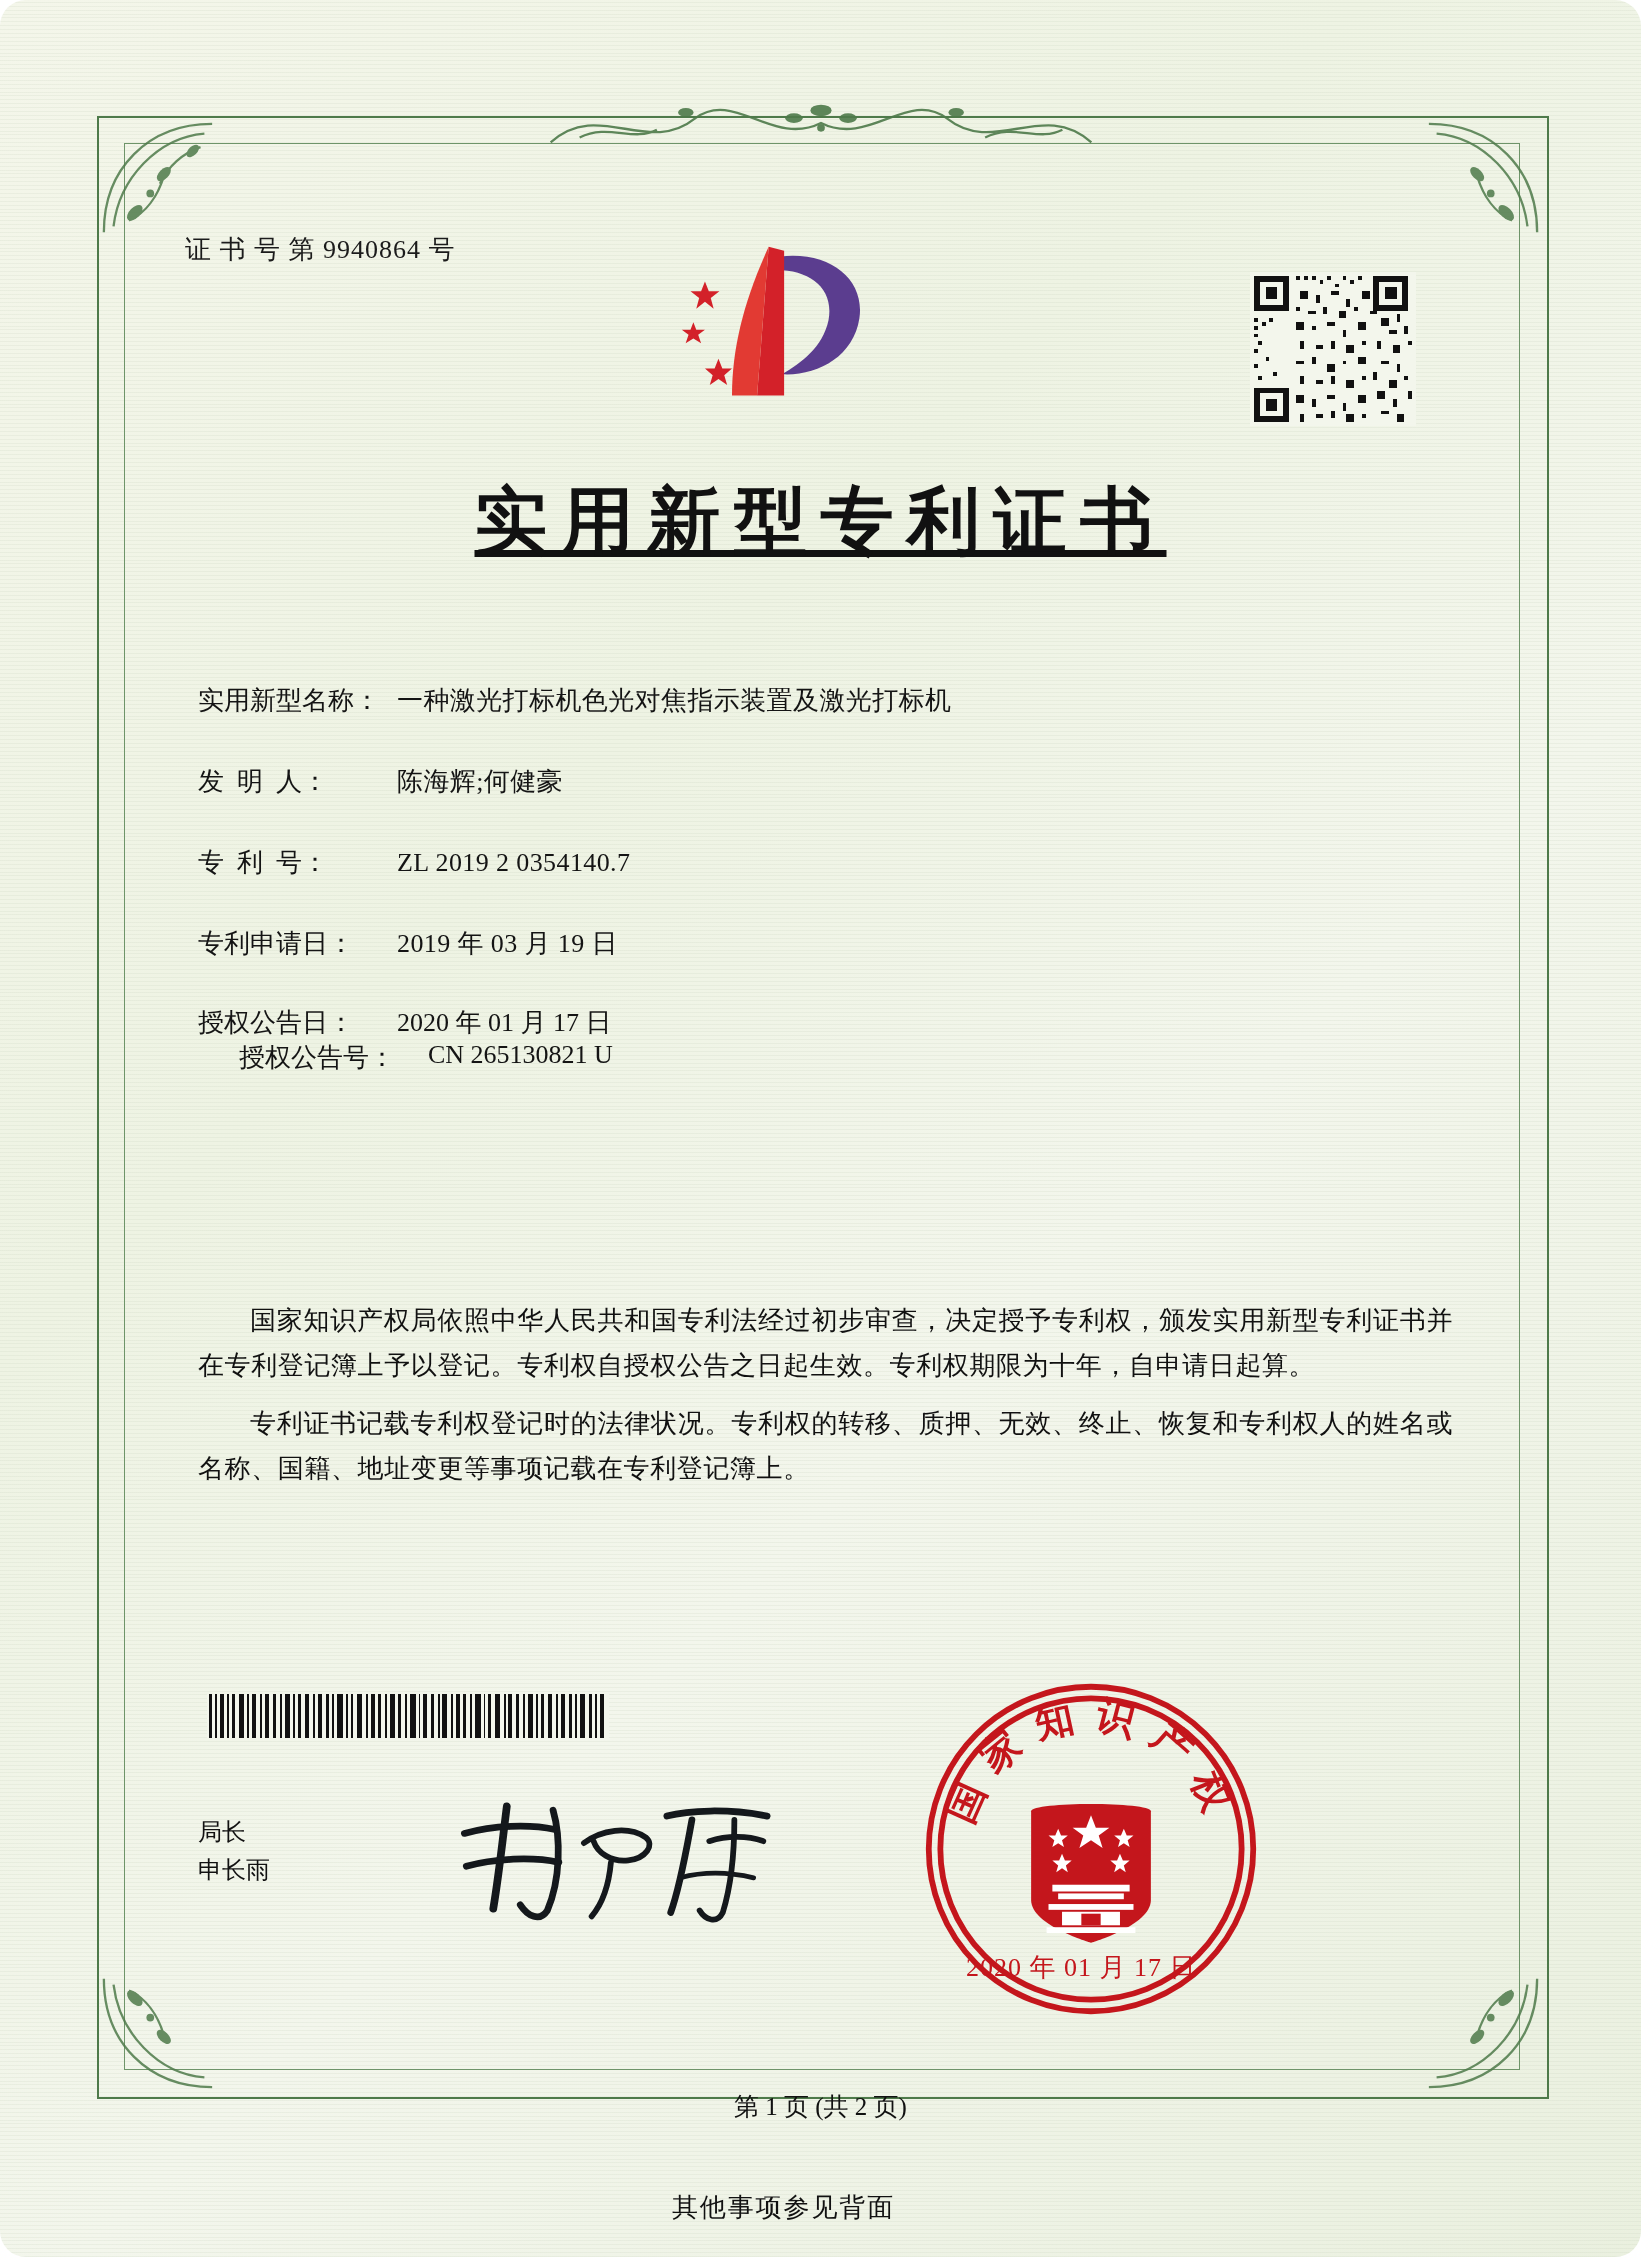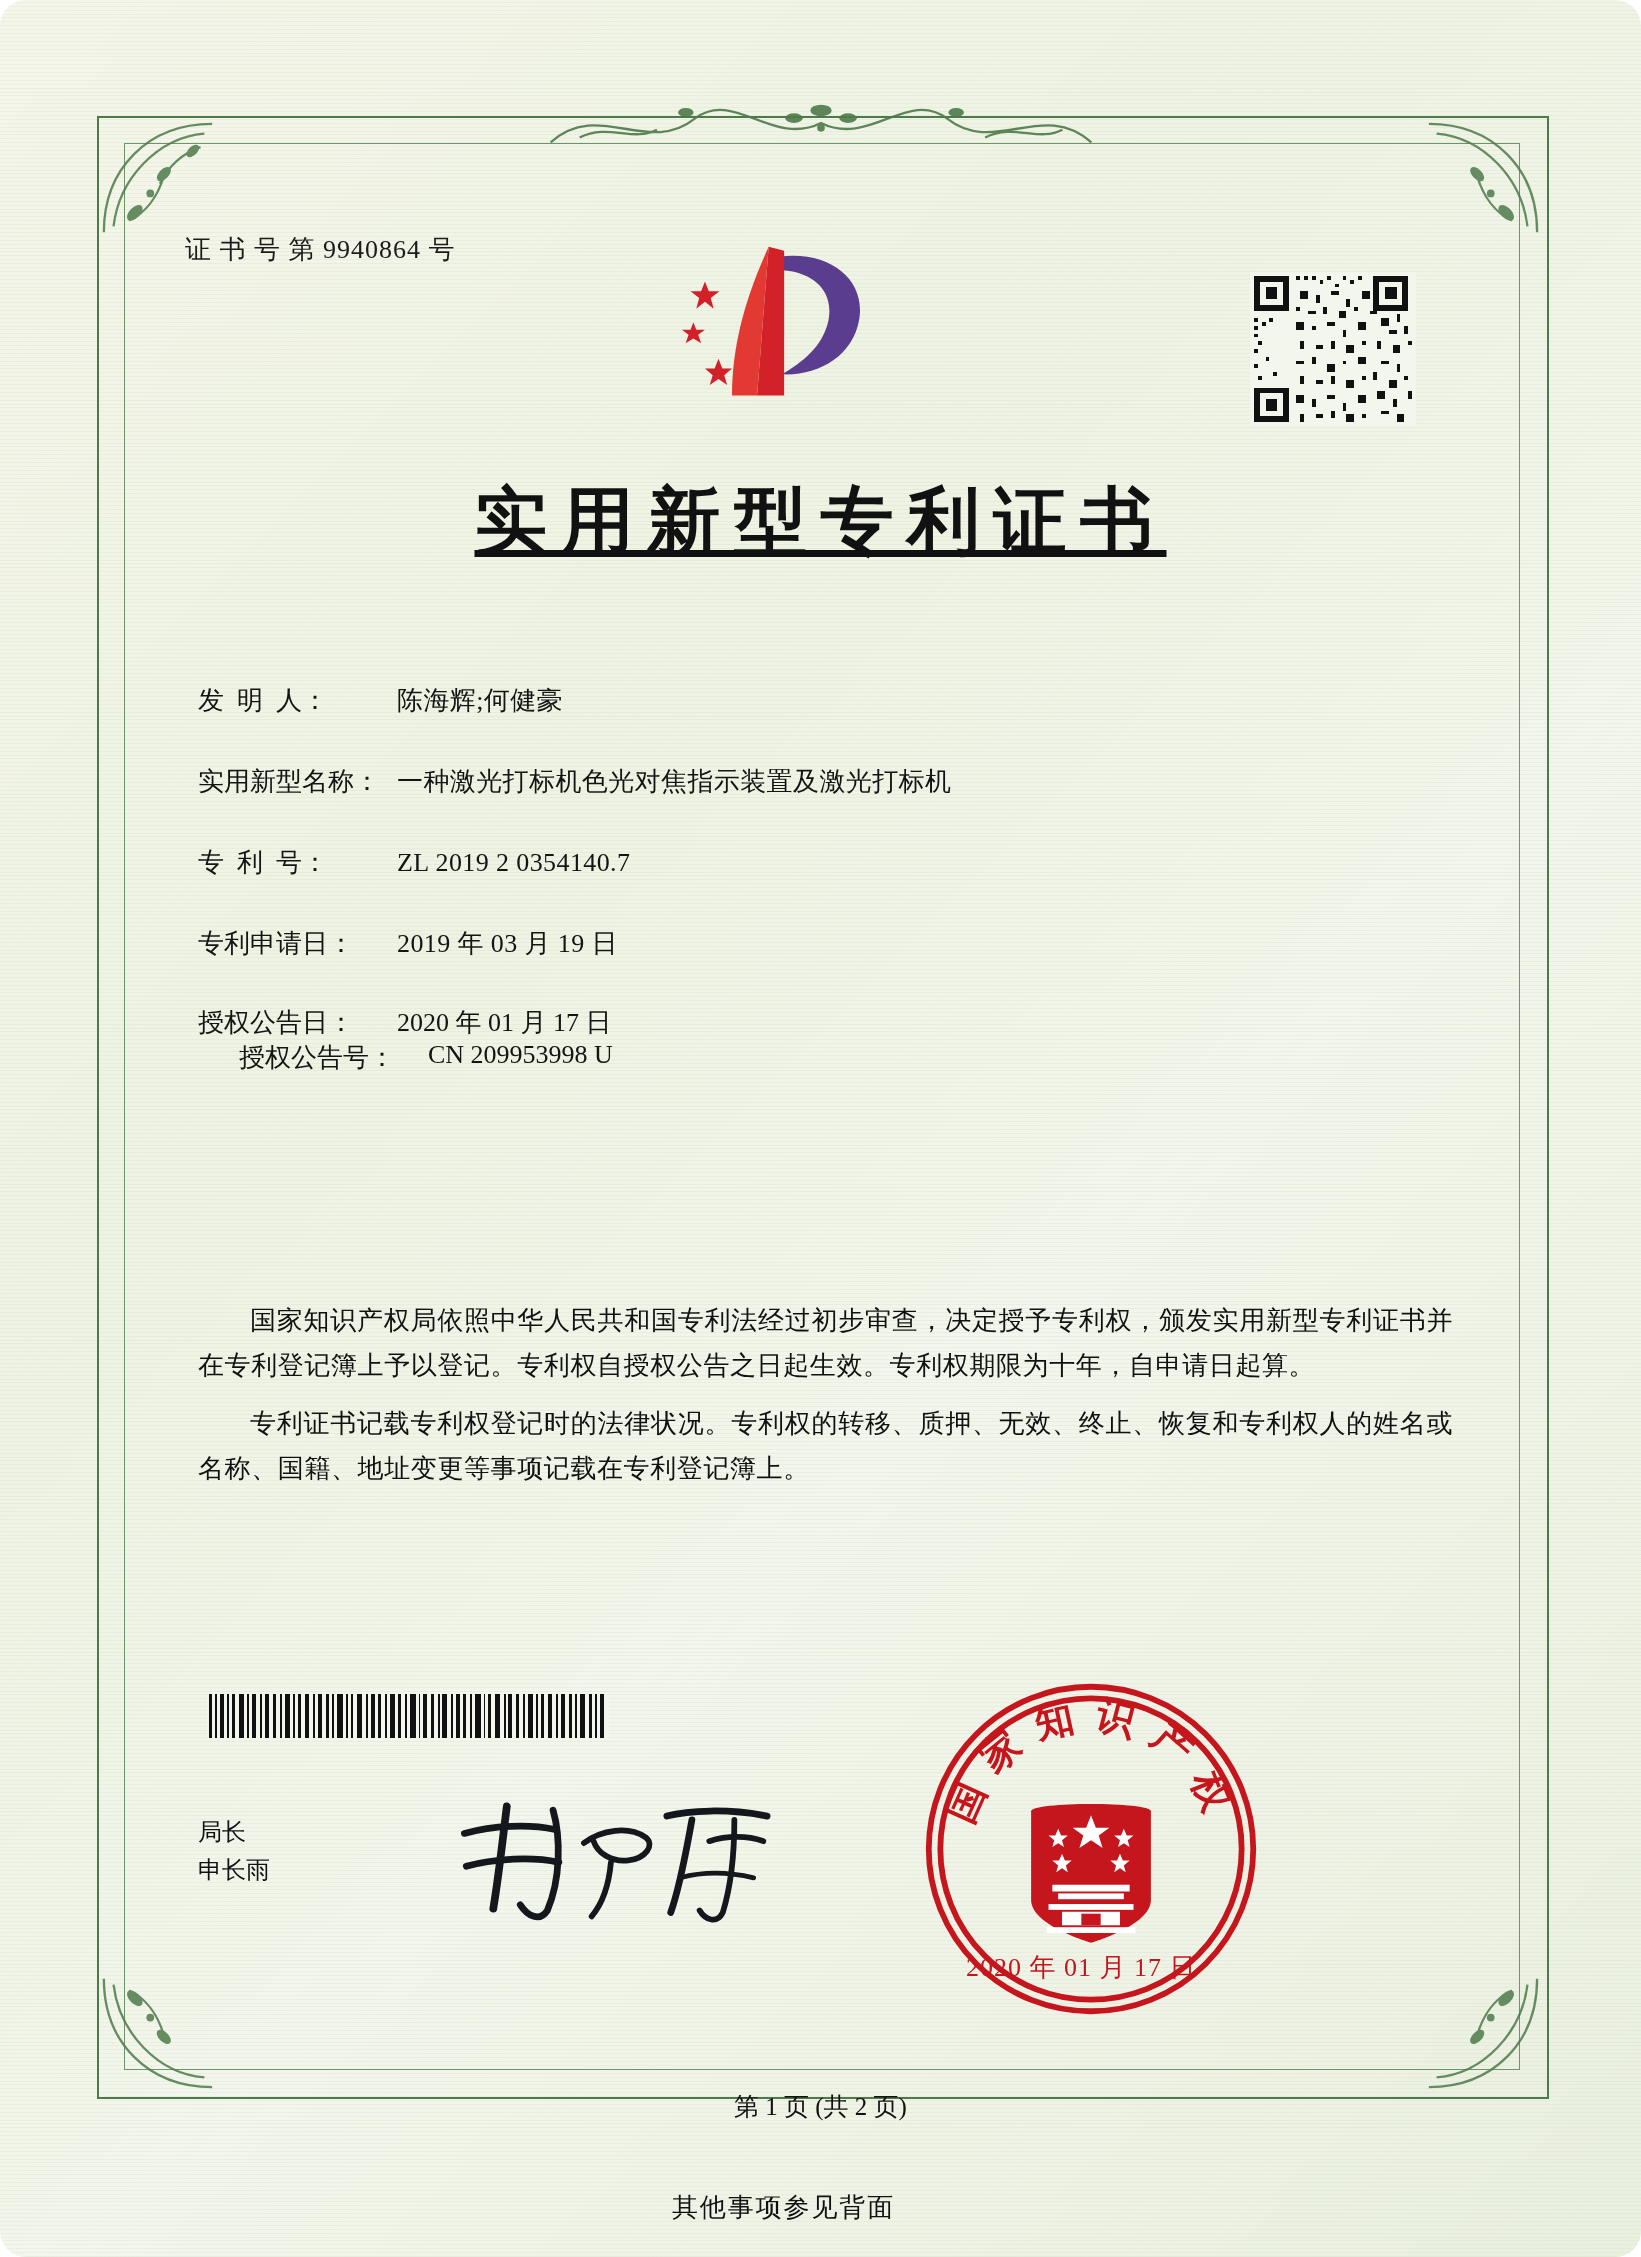--- a/index.html
+++ b/index.html
@@ -413,27 +413,27 @@
         <rect x="29" y="37" width="1" height="1"></rect>
       </g>
     </svg>
   </div>
 
   <div class="main-title">实用新型专利证书</div>
 
   <div class="fields">
 
     <div class="field-row">
+      <div class="f-label">实用新型名称：</div>
+      <div class="f-value">一种激光打标机色光对焦指示装置及激光打标机</div>
+    </div>
+
+    <div class="field-row">
       <div class="f-label">发  明  人：</div>
       <div class="f-value">陈海辉;何健豪</div>
-    </div>
-
-    <div class="field-row">
-      <div class="f-label">实用新型名称：</div>
-      <div class="f-value">一种激光打标机色光对焦指示装置及激光打标机</div>
     </div>
 
     <div class="field-row">
       <div class="f-label">专  利  号：</div>
       <div class="f-value">ZL 2019 2 0354140.7</div>
     </div>
 
     <div class="field-row">
       <div class="f-label">专利申请日：</div>
       <div class="f-value">2019 年 03 月 19 日</div>
@@ -441,21 +441,21 @@
 
 
 
     <div class="two-col">
       <div class="left">
         <div class="lbl2">授权公告日：</div>
         <div>2020 年 01 月 17 日</div>
       </div>
       <div class="right">
         <div class="lbl3">授权公告号：</div>
-        <div>CN 209953998 U</div>
+        <div>CN 265130821 U</div>
       </div>
     </div>
   </div>
 
   <div class="paragraphs">
     <p>国家知识产权局依照中华人民共和国专利法经过初步审查，决定授予专利权，颁发实用新型专利证书并在专利登记簿上予以登记。专利权自授权公告之日起生效。专利权期限为十年，自申请日起算。</p>
     <p>专利证书记载专利权登记时的法律状况。专利权的转移、质押、无效、终止、恢复和专利权人的姓名或名称、国籍、地址变更等事项记载在专利登记簿上。</p>
   </div>
 
   <div class="barcode">

